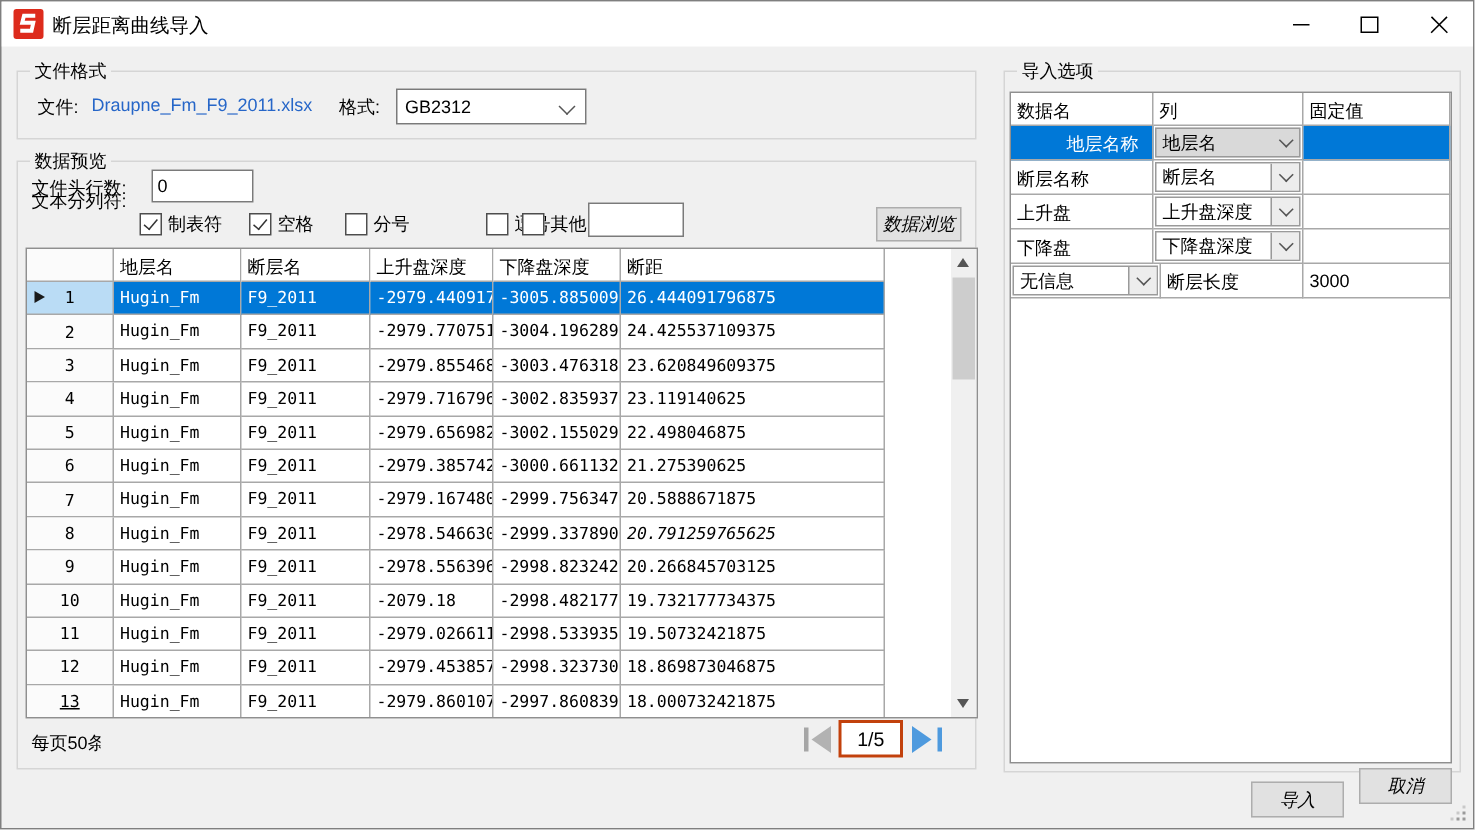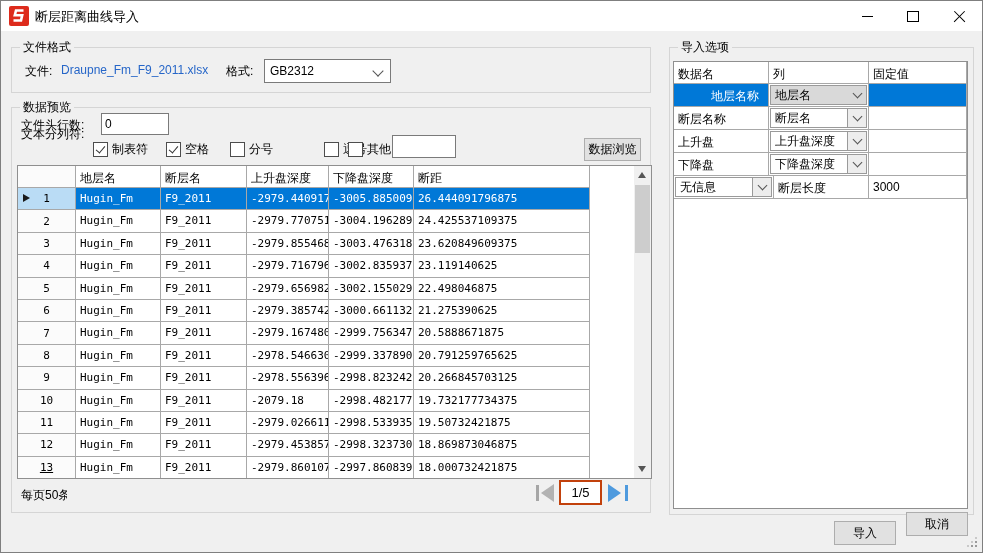--- a/index.html
+++ b/index.html
@@ -16,21 +16,21 @@
   .ic-close{position:relative;width:13px;height:13px;}
   .ic-close::before,.ic-close::after{content:"";position:absolute;left:-1px;top:6px;width:15px;height:1.3px;background:#000;}
   .ic-close::before{transform:rotate(45deg);}  .ic-close::after{transform:rotate(-45deg);}
   
   .gb{position:absolute;border:1px solid #d5d5d5;background:#f0f0f0;box-sizing:border-box;}
   .gb-label{position:absolute;top:-9px;left:8px;background:#f0f0f0;padding:0 3px;white-space:nowrap;}
   .lbl{position:absolute;white-space:nowrap;}
   .filelink{color:#2666c8;}
   
   .tb{position:absolute;background:#fff;border:1px solid #7a7a7a;box-sizing:border-box;font-family:inherit;font-size:12px;padding:0 3px;outline:none;}
-  .btn{position:absolute;background:#e1e1e1;border:1px solid #adadad;box-sizing:border-box;display:flex;align-items:center;justify-content:center;font-size:12px;cursor:default;}
+  .btn{position:absolute;background:#e1e1e1;border:1px solid #adadad;box-sizing:border-box;display:flex;align-items:center;justify-content:center;font-size:12px;cursor:default;font-style:italic;}
   .combo{position:absolute;background:#fff;border:1px solid #7a7a7a;box-sizing:border-box;display:flex;align-items:center;padding-left:5px;}
   .chev{width:7px;height:7px;border:solid #555;border-width:0 1.4px 1.4px 0;transform:rotate(45deg);margin-top:-3px;}
   .combo .chev{position:absolute;right:8px;top:10px;}
   .cb{width:13px;height:13px;border:1px solid #4d4d4d;background:#fff;display:inline-block;position:relative;flex:none;box-sizing:content-box;}
   .cb.checked::after{content:"";position:absolute;left:3.5px;top:0.5px;width:4px;height:8px;border:solid #333;border-width:0 1.8px 1.8px 0;transform:rotate(40deg);}
   .delim{position:absolute;top:1px;display:flex;align-items:center;}
   .cbl{margin-left:4px;white-space:nowrap;}
   
   .grid{position:absolute;background:#fff;border:1px solid #8f8f8f;box-sizing:border-box;overflow:hidden;}
   .grid-cols{position:absolute;left:0;top:0;width:616px;}
@@ -220,21 +220,21 @@
           <div class="gcell" style="width: 176px;">20.5888671875</div>
         </div>
         <div class="grow">
           <div class="gcell rowhead" style="width: 58px;">
             <span class="rownum">8</span>
           </div>
           <div class="gcell" style="width: 85px;">Hugin_Fm</div>
           <div class="gcell" style="width: 86px;">F9_2011</div>
           <div class="gcell" style="width: 82px;">-2978.546630...</div>
           <div class="gcell" style="width: 85px;">-2999.337890625</div>
-          <div class="gcell" style="width: 176px;">20.791259765625</div>
+          <div class="gcell" style="width: 176px; font-style: italic;">20.791259765625</div>
         </div>
         <div class="grow">
           <div class="gcell rowhead" style="width: 58px;">
             <span class="rownum">9</span>
           </div>
           <div class="gcell" style="width: 85px;">Hugin_Fm</div>
           <div class="gcell" style="width: 86px;">F9_2011</div>
           <div class="gcell" style="width: 82px;">-2978.556396...</div>
           <div class="gcell" style="width: 85px;">-2998.823242...</div>
           <div class="gcell" style="width: 176px;">20.266845703125</div>

